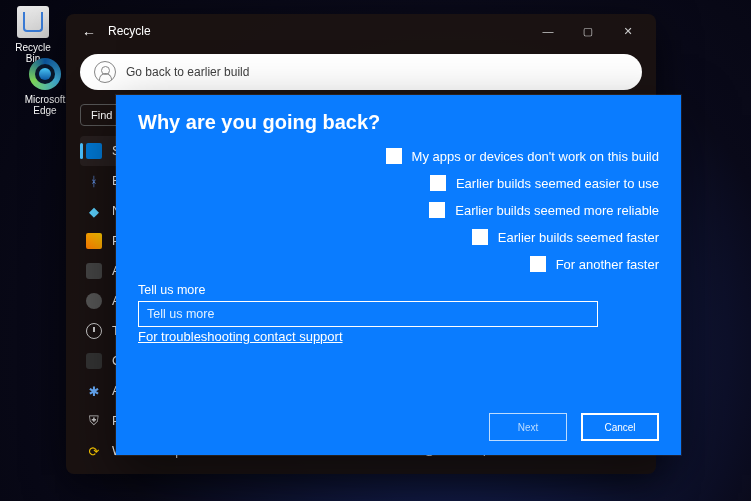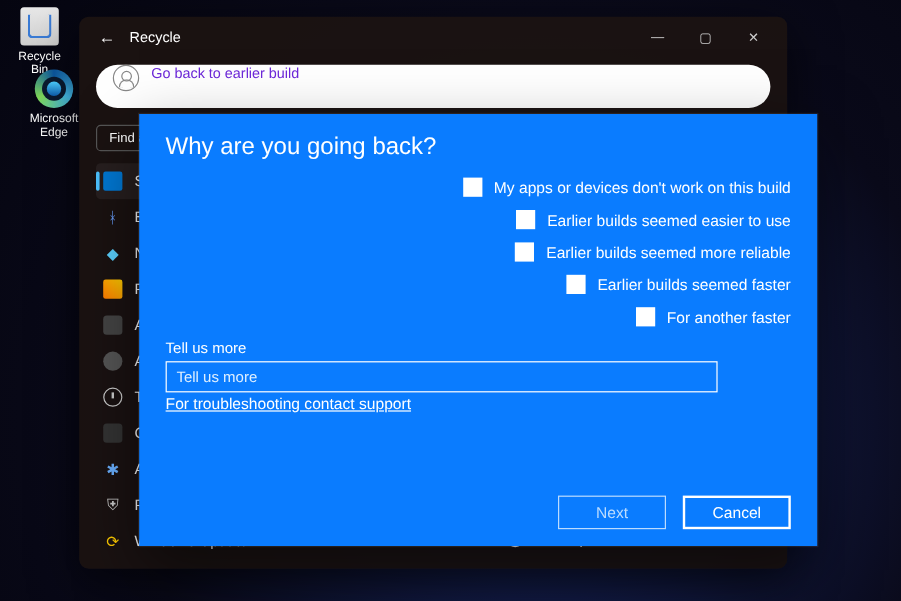--- a/index.html
+++ b/index.html
@@ -30,21 +30,21 @@
     color: #fff;
     overflow: hidden;
   }
   .titlebar { height: 34px; display:flex; align-items:center; padding: 0 8px 0 16px; font-size: 12px; }
   .titlebar .back { width: 20px; font-size: 14px; cursor: pointer; }
   .titlebar .ttl { margin-left: 6px; }
   .winbtns { margin-left:auto; display:flex; gap: 0; }
   .winbtns div { width: 40px; height: 28px; display:flex; align-items:center; justify-content:center; font-size:11px; color:#ccc; cursor:pointer;}
   .search-pill {
     margin: 6px 14px 10px; height: 36px; border-radius: 20px; background: #fff;
-    display:flex; padding: 0 14px; color: #6d28d9; font-size: 12px;
+    display:flex; align-items:center; padding: 0 14px; color: #404040; font-size: 12px;
   }
   .user-ico { width: 22px; height: 22px; border:1.5px solid #888; border-radius:50%; margin-right:10px; position:relative;}
   .user-ico::before { content:""; position:absolute; left:6px; top:4px; width:7px; height:7px; border:1.5px solid #888; border-radius:50%;}
   .user-ico::after { content:""; position:absolute; left:4px; bottom:2px; width:11px; height:6px; border:1.5px solid #888; border-bottom:none; border-radius:8px 8px 0 0;}
 
   .body-row { display:flex; height: calc(100% - 90px); }
   .sidebar { width: 190px; padding: 4px 8px 0 14px; font-size: 12.5px; }
   .find-btn { display:inline-block; border:1px solid #555; border-radius:4px; padding:4px 10px; font-size:11px; margin-bottom:10px; cursor:pointer;}
   .sb-item { display:flex; align-items:center; gap:10px; height:30px; padding:0 6px; border-radius:4px; cursor:pointer; white-space:nowrap; overflow:hidden;}
   .sb-item.active { background: rgba(255,255,255,0.06); position:relative;}
@@ -68,29 +68,29 @@
   .hint { position:absolute; left:50%; transform:translateX(-50%); bottom:44px; font-size:11px; color:#ccc;}
   .gethelp { position:absolute; left:50%; transform:translateX(-50%); bottom:14px; font-size:12px; color:#fff; display:flex; align-items:center; gap:8px; cursor:pointer;}
   .gethelp .q { width:14px;height:14px;border:1.5px solid #fff;border-radius:50%; font-size:9px; display:flex;align-items:center;justify-content:center;}
 
   
   .dialog {
     position:absolute; left:116px; top:95px; width:565px; height:360px;
     background:#0a7cff; color:#fff; box-shadow: 0 0 0 1px rgba(255,255,255,0.08), 0 20px 50px rgba(0,0,0,0.5);
     padding: 16px 22px 14px; z-index: 50;
   }
-  .dialog h2 { font-weight:400; font-size:20px; margin-bottom:14px;}
+  .dialog h2 { font-weight:700; font-size:20px; margin-bottom:14px;}
   .opt { display:flex; align-items:center; gap:10px; font-size:13px; margin-bottom:11px; cursor:pointer;justify-content:flex-end;}
   .cb { width:16px; height:16px; background:#fff; flex:0 0 16px; }
   .tl-label { font-size:12.5px; margin-top:4px; margin-bottom:4px;}
   .tl-input { width: 460px; height:26px; background:#0a7cff; border:1px solid #fff; color:#fff; padding:0 8px; font-size:12.5px;}
   .tl-input::placeholder{color:#e0f0ff;}
   .support { display:inline-block; margin-top:2px; font-size:13px; text-decoration:underline; cursor:pointer;}
   .btn-row { position:absolute; right:22px; bottom:14px; display:flex; gap:14px;}
-  .btn { width:90px; height:28px; border:1.5px solid #fff; background:transparent; color:#fff; font-size:13px; cursor:pointer;}
+  .btn { width:78px; height:28px; border:1.5px solid #fff; background:transparent; color:#fff; font-size:10px; cursor:pointer;}
   .btn.primary { border-width:2px; }
   .btn:disabled, .btn.dim { color:#bcdcff; border-color:#bcdcff;}
 </style>
 </head>
 <body>
 
 <div class="bloom"></div>
 
 <div class="desk-icon recycle" style="left:8px; top:6px;">
   <div class="ico"></div>

